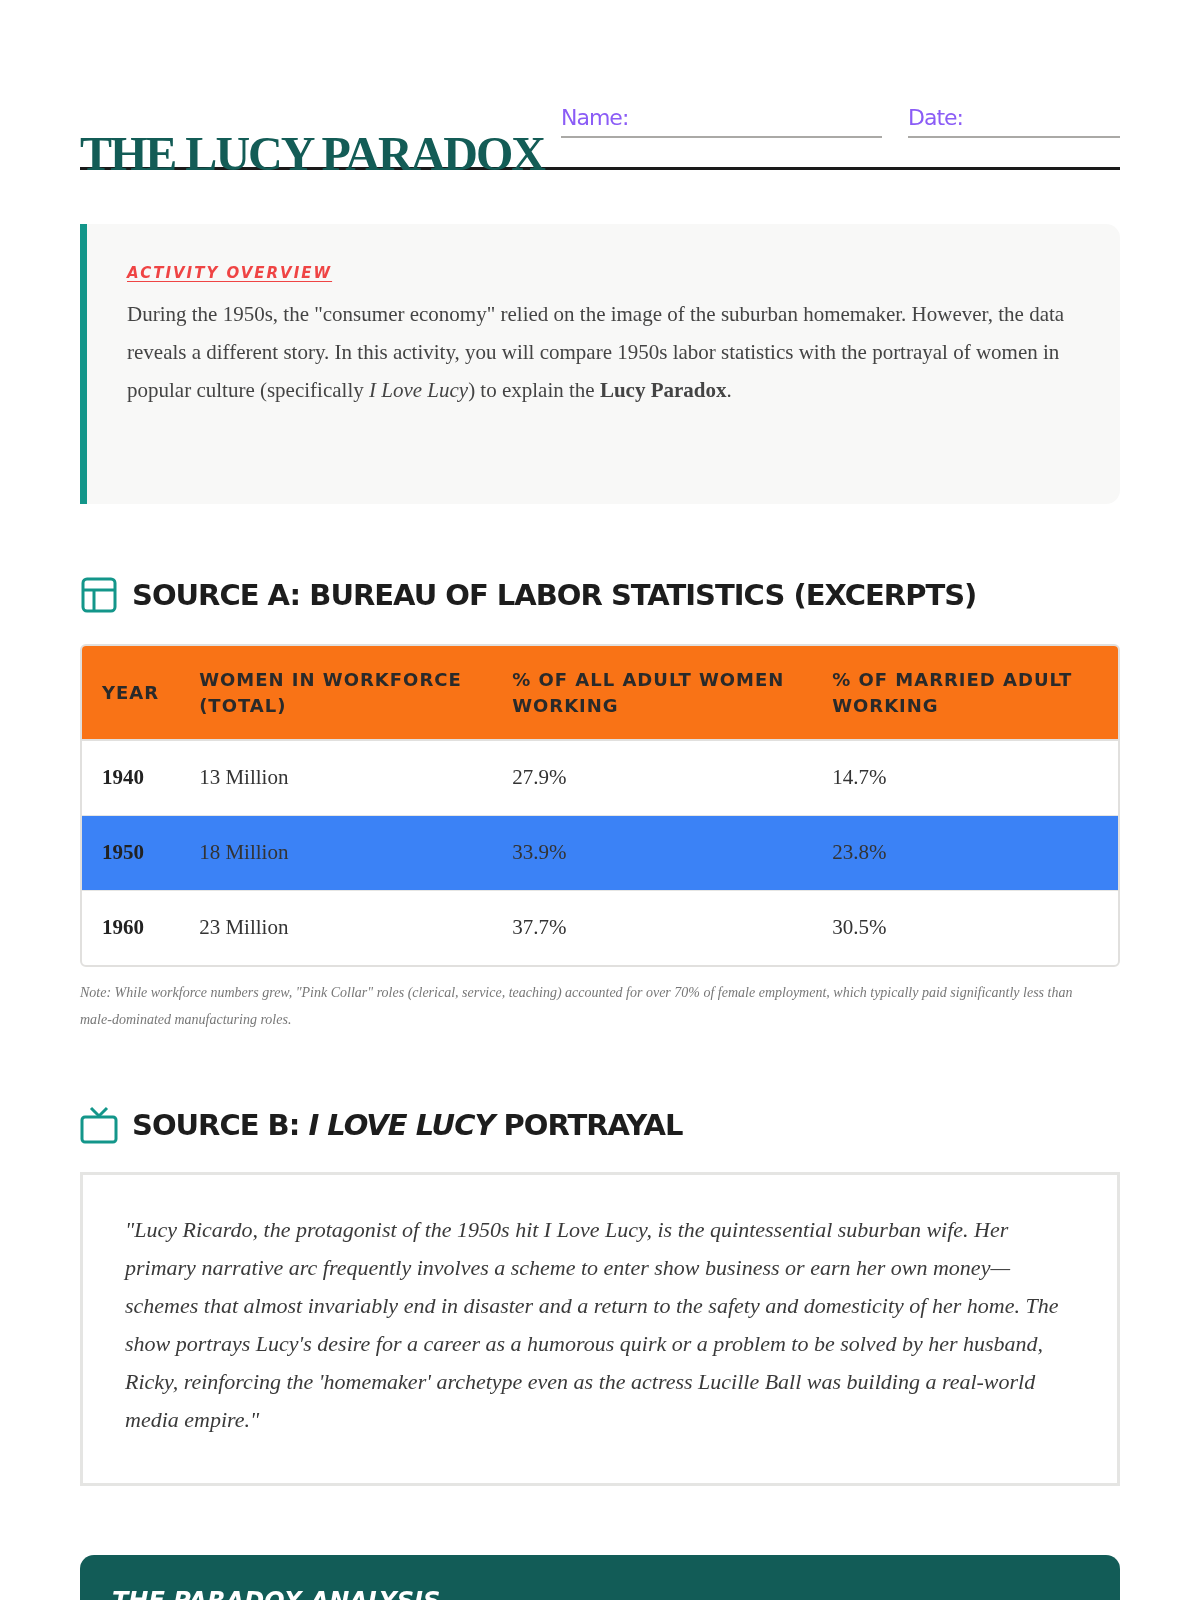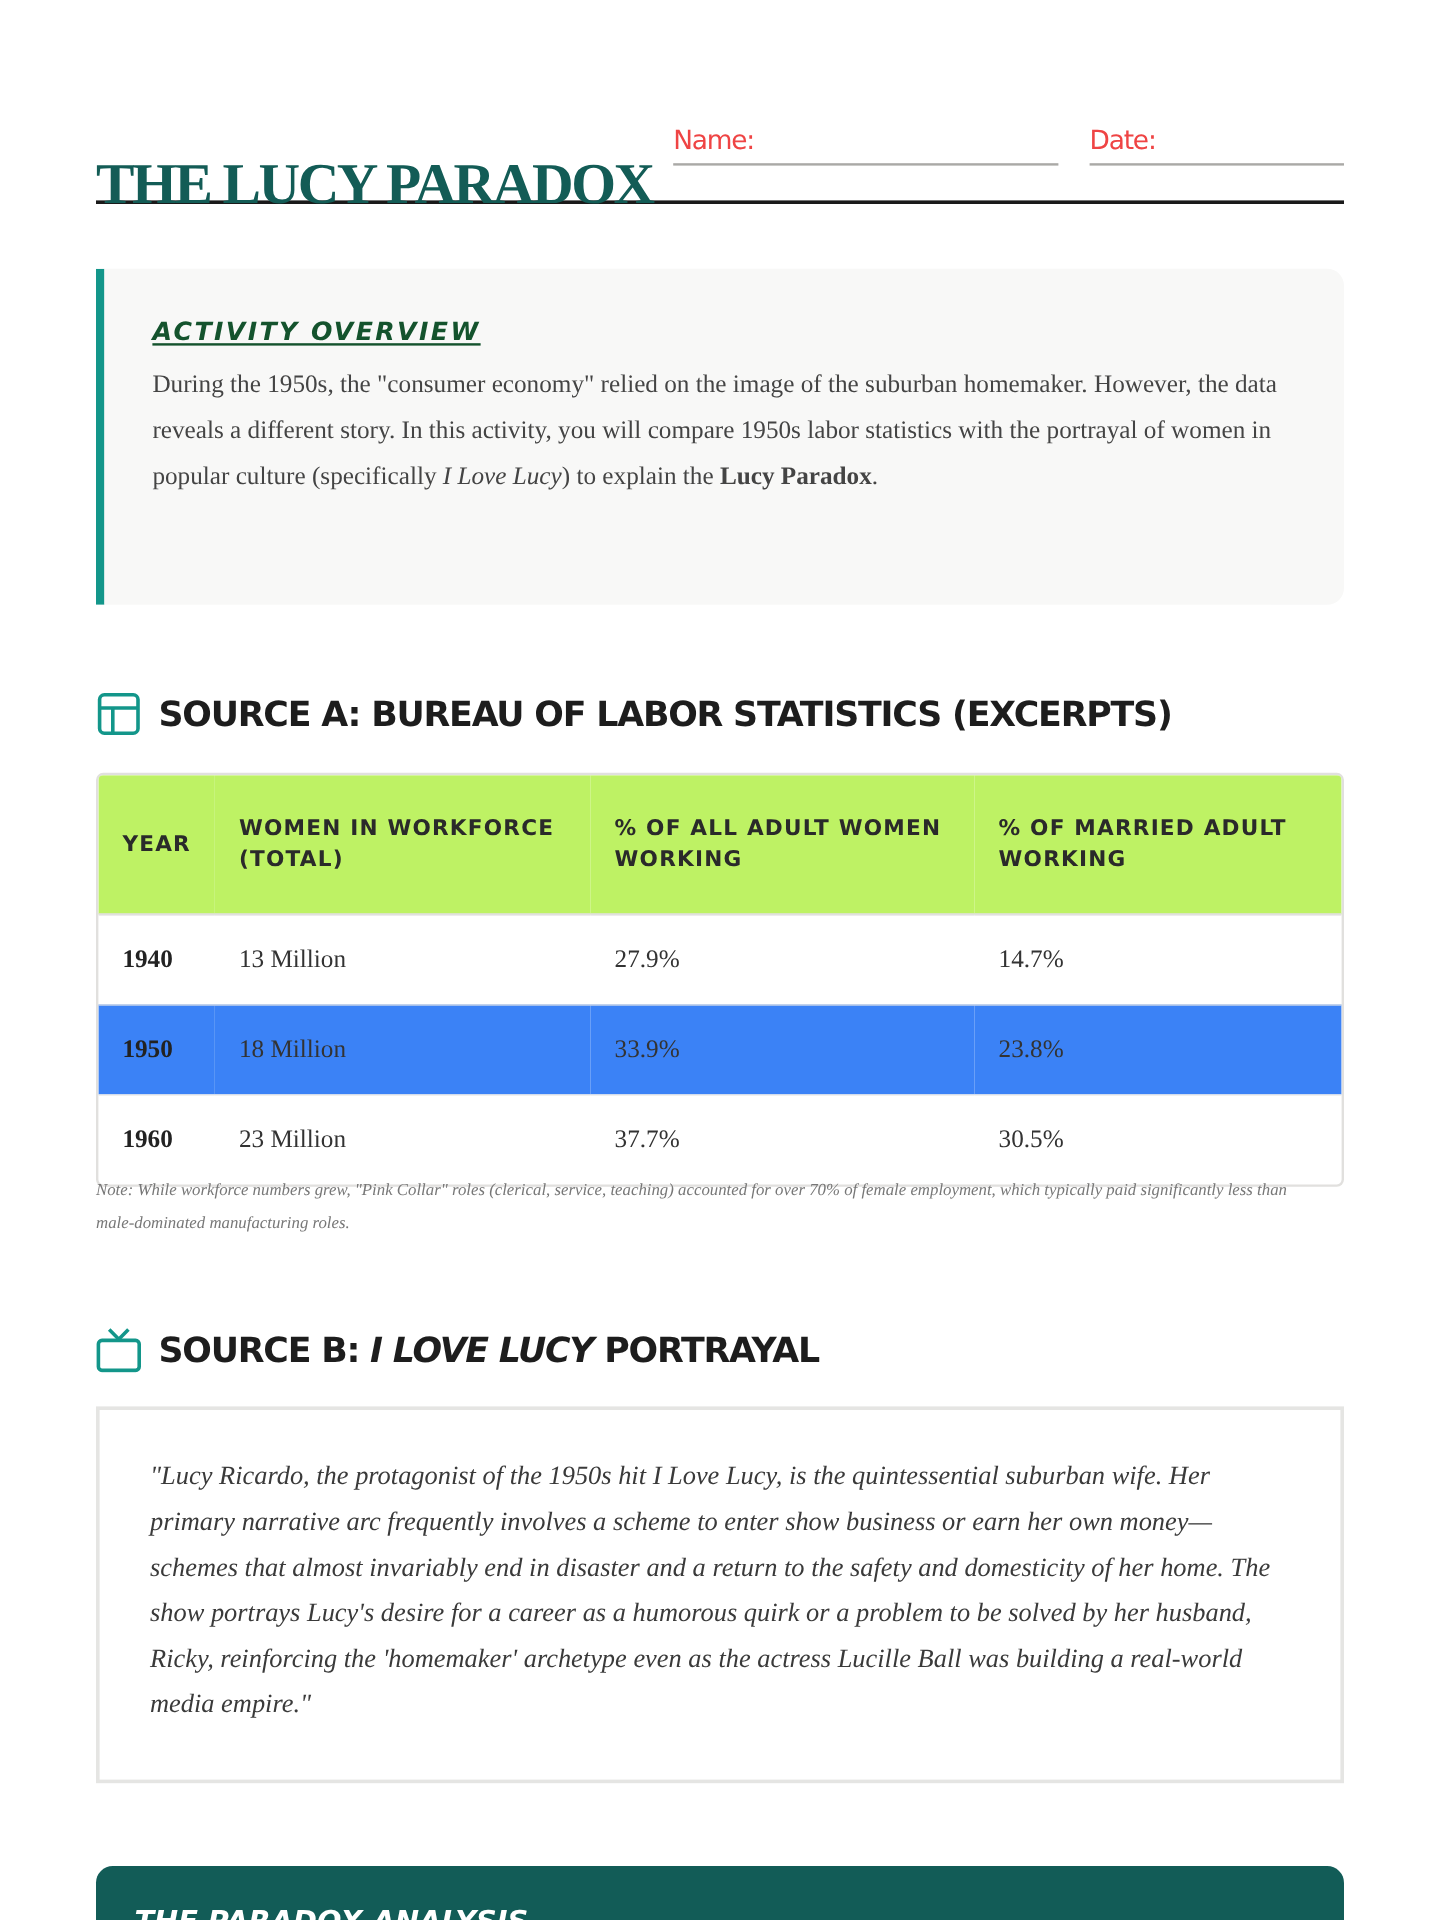--- a/index.html
+++ b/index.html
@@ -1,38 +1,38 @@
 <!DOCTYPE html>
 <html><head>
   <meta charset="utf-8">
   <style>
     * { box-sizing: border-box; margin: 0; padding: 0; }
     html, body { width: 1200px; height: 1600px; background: #ffffff; overflow: hidden; }
     body { position: relative; font-family: "Liberation Serif", serif; color: #333; }
 
     .header { position: absolute; left: 80px; top: 82px; width: 1040px; height: 88px; border-bottom: 3px solid #1a1a1a; }
     .title { position: absolute; left: 0; top: 4px; font-family: "Liberation Serif", serif; font-weight: bold; font-size: 48px; letter-spacing: -2px; color: #135c56; white-space: nowrap; margin-top: 40px; }
-    .field { position: absolute; top: 20px; height: 36px; border-bottom: 2px solid #aaa9a6; font-family: "DejaVu Sans", sans-serif; font-size: 22px; color: #ef4444; padding-top: 3px; letter-spacing: -1px; }
+    .field { position: absolute; top: 20px; height: 36px; border-bottom: 2px solid #aaa9a6; font-family: "DejaVu Sans", sans-serif; font-size: 22px; color: #8b5cf6; padding-top: 3px; letter-spacing: -1px; }
     .field.name { left: 481px; width: 321px; }
     .field.date { left: 828px; width: 212px; }
 
     .overview { position: absolute; left: 80px; top: 224px; width: 1040px; height: 280px; background: #f8f8f7; border-left: 7px solid #13968a; border-radius: 0 14px 14px 0; padding: 40px 40px 0 40px; }
-    .overview h2 { font-family: "DejaVu Sans", sans-serif; font-style: italic; font-weight: bold; font-size: 21px; letter-spacing: 2px; color: #14532d; text-decoration: underline; text-underline-offset: 3px; margin-bottom: 13px; }
+    .overview h2 { font-family: "DejaVu Sans", sans-serif; font-style: italic; font-weight: bold; font-size: 15px; letter-spacing: 2px; color: #ef4444; text-decoration: underline; text-underline-offset: 3px; margin-bottom: 13px; }
     .overview p { font-family: "Liberation Serif", serif; font-size: 21px; line-height: 38px; color: #444; }
 
     .section-h { position: absolute; left: 80px; height: 44px; display: flex; align-items: center; }
     .section-h .icon { width: 38px; height: 38px; margin-right: 14px; }
     .section-h .label { font-family: "DejaVu Sans", sans-serif; font-size: 29px; font-weight: bold; color: #1d1d1d; letter-spacing: -1px; white-space: nowrap; text-align: right; }
     .section-h .label i { font-style: italic; }
     .sa { top: 573px; }
     .sb { top: 1103px; }
 
     .tablewrap { position: absolute; left: 80px; top: 644px; width: 1040px; border: 2px solid #e1e0de; border-radius: 6px; overflow: hidden; }
     table { width: 100%; border-collapse: collapse; }
-    thead tr { background: #bef264; height: 116px; }
+    thead tr { background: #f97316; height: 94px; }
     th { text-align: left; font-family: "DejaVu Sans", sans-serif; font-size: 18px; font-weight: bold; letter-spacing: 1px; color: #2a2a2a; line-height: 26px; padding: 0 20px; vertical-align: middle; border-bottom: 2px solid #e1e0de; }
     td { font-family: "Liberation Serif", serif; font-size: 21px; color: #333; padding: 0 20px; height: 75px; border-top: 1px solid #e6e6e4; }
     td.year { font-weight: bold; color: #222; }
     tbody tr:first-child td { border-top: none; margin-top: 43px; }
     tbody tr.hl { background: #3b82f6; }
     col.c1 { width: 94px; } col.c2 { width: 313px; } col.c3 { width: 320px; } col.c4 { width: auto; }
 
     .note { position: absolute; left: 80px; top: 979px; width: 1000px; font-family: "Liberation Serif", serif; font-style: italic; font-size: 14px; line-height: 27px; color: #777; }
 
     .quote { position: absolute; left: 80px; top: 1172px; width: 1040px; height: 314px; border: 3px solid #e5e5e3; padding: 36px 40px 0 42px; background: #fff; }

